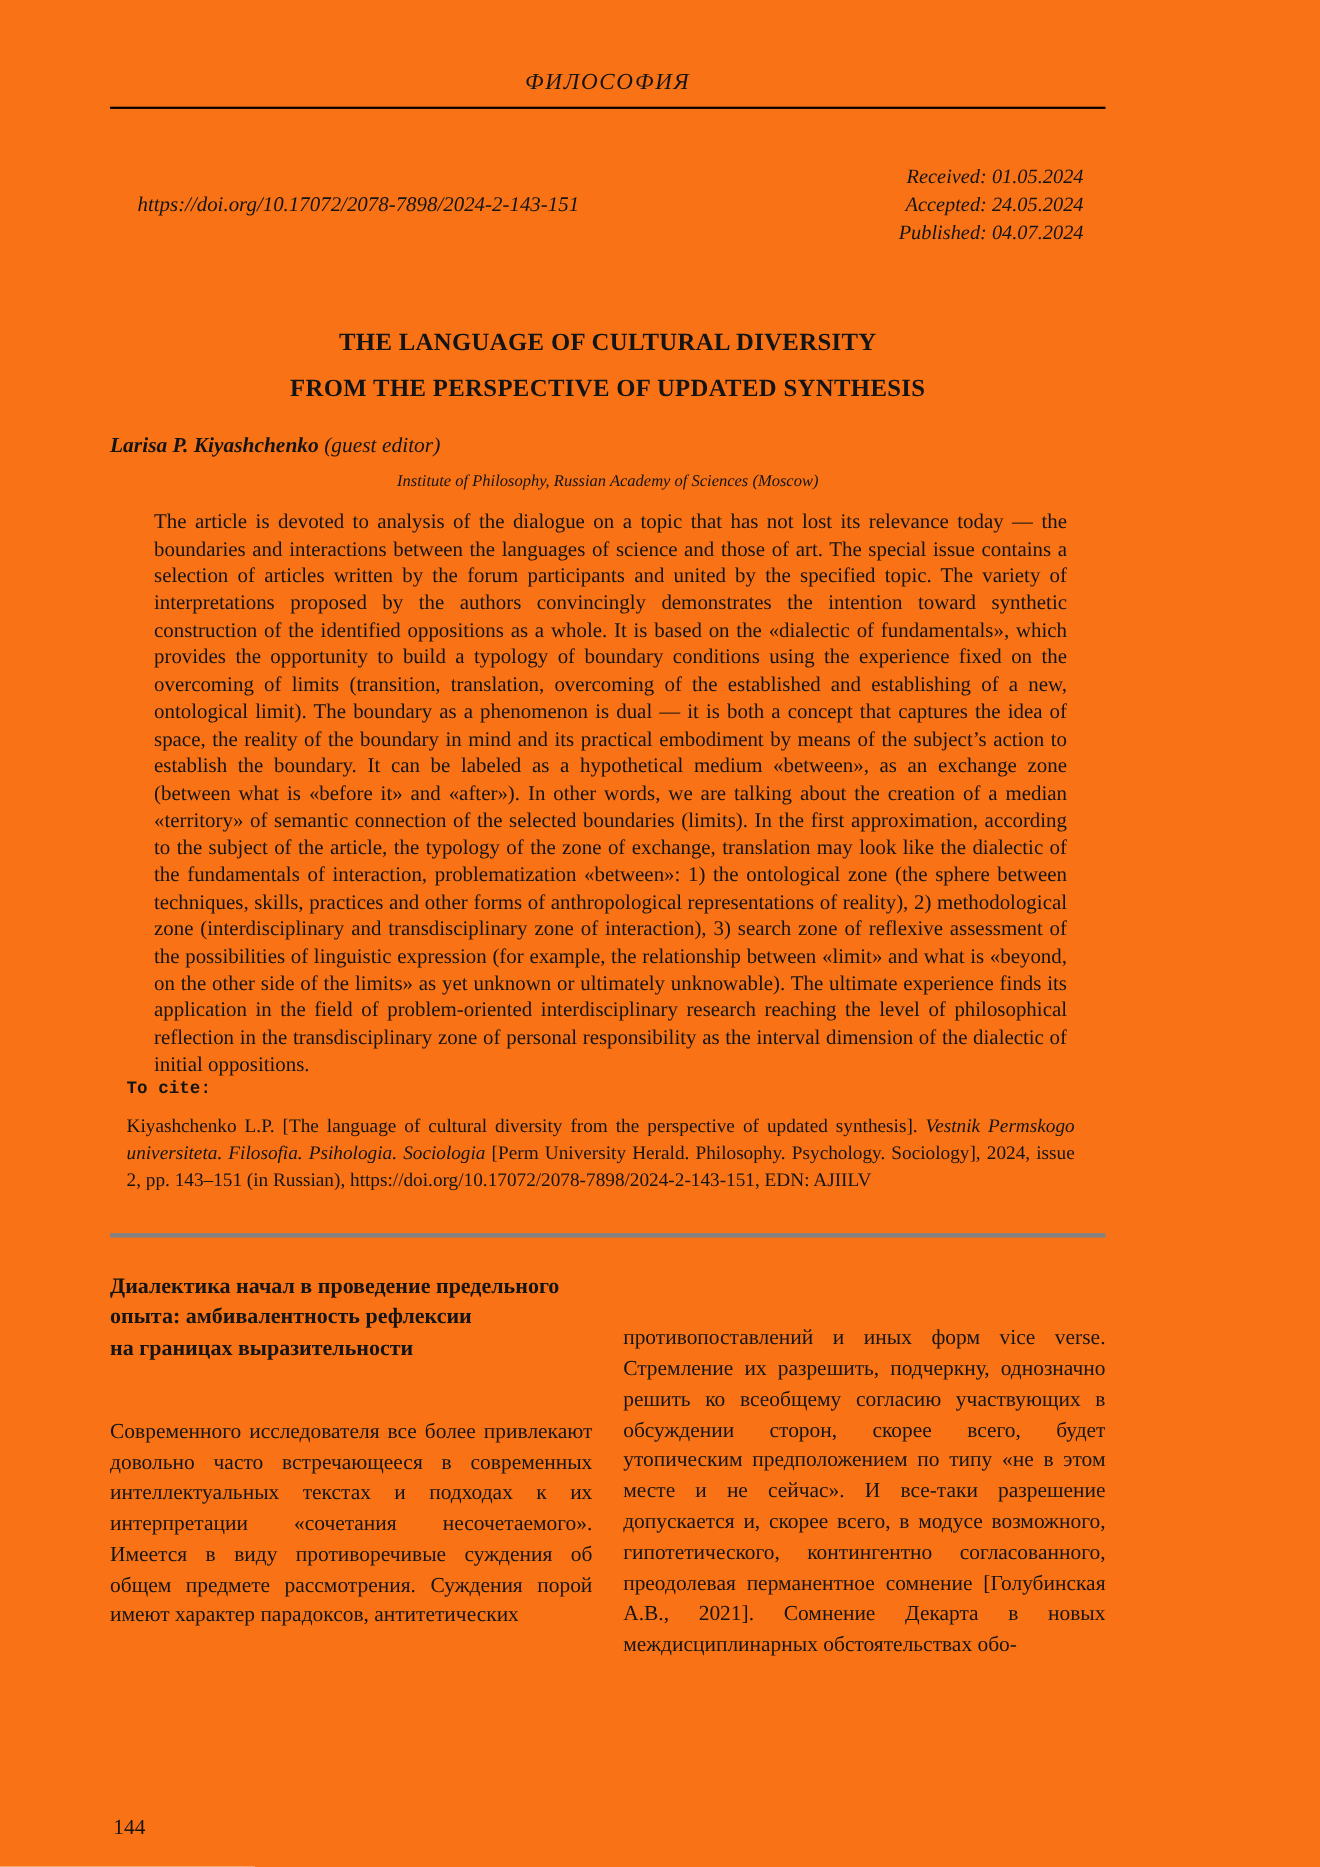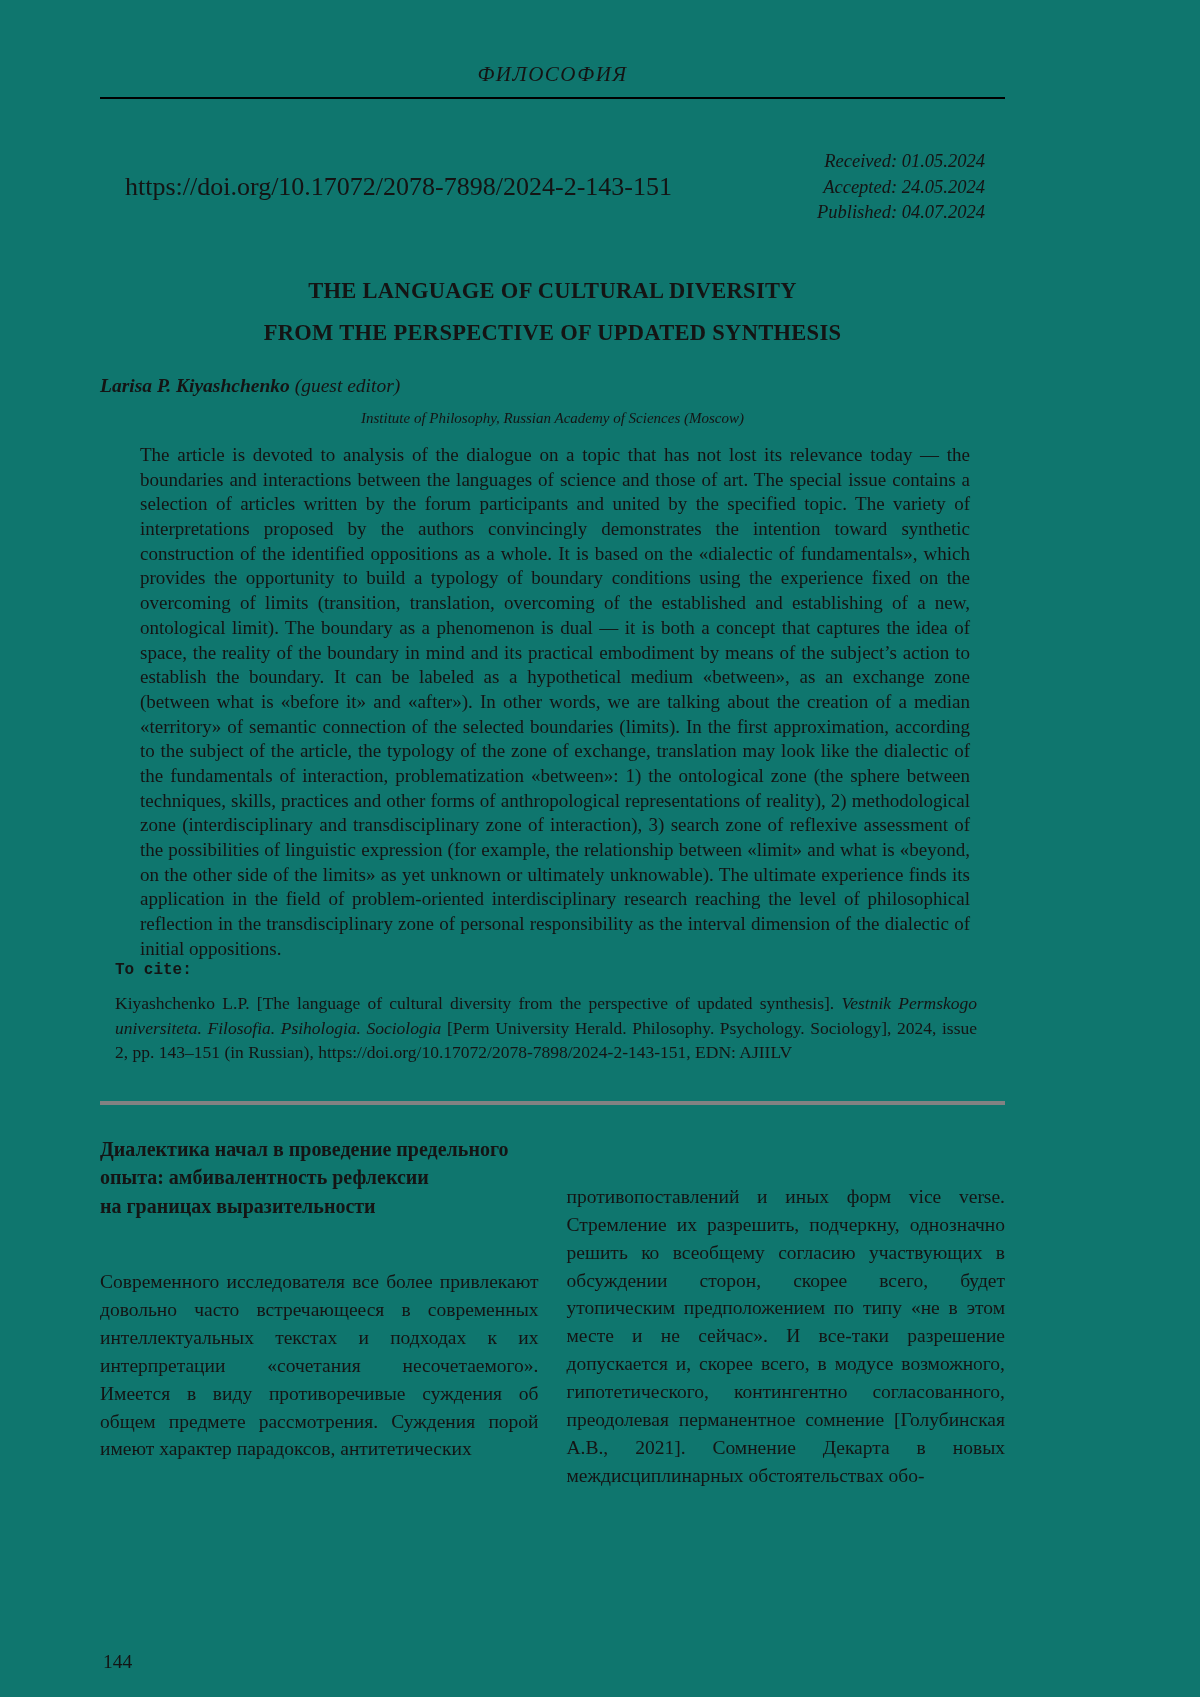--- a/index.html
+++ b/index.html
@@ -3,49 +3,49 @@
 <meta charset="utf-8">
 <style>
   * { margin: 0; padding: 0; box-sizing: border-box; }
   html, body { background: #e8e8e8; }
   body { font-family: "Liberation Serif", "DejaVu Serif", serif; color: #141414; }
   .page {
     position: relative;
     width: 1200px;
     height: 1697px;
     margin: 0 auto;
-    background: #0f766e;
+    background: #f97316;
     padding: 62px 195px 0 100px;
     overflow: hidden;
   }
   .running-head {
     text-align: center;
     font-style: italic;
     font-size: 21px;
     letter-spacing: 1.5px;
     padding-bottom: 10px;
     border-bottom: 2px solid #000;
   }
   .meta-row {
     display: flex;
     justify-content: space-between;
     align-items: center;
     margin-top: 50px;
     padding-left: 25px;
     padding-right: 20px;
   }
-  .doi { font-size: 26px; }
+  .doi { font-size: 19px; font-style: italic; }
   .dates {
     font-style: italic;
     font-size: 18.5px;
     text-align: right;
     line-height: 1.38;
   }
   .title {
-    margin-top: 44px;
+    margin-top: 64px;
     text-align: center;
     font-size: 22.5px;
     font-weight: bold;
     line-height: 1.9;
     letter-spacing: 0.3px;
     white-space: pre-line;
   }
   .author-line {
     margin-top: 20px;
     text-align: left;

